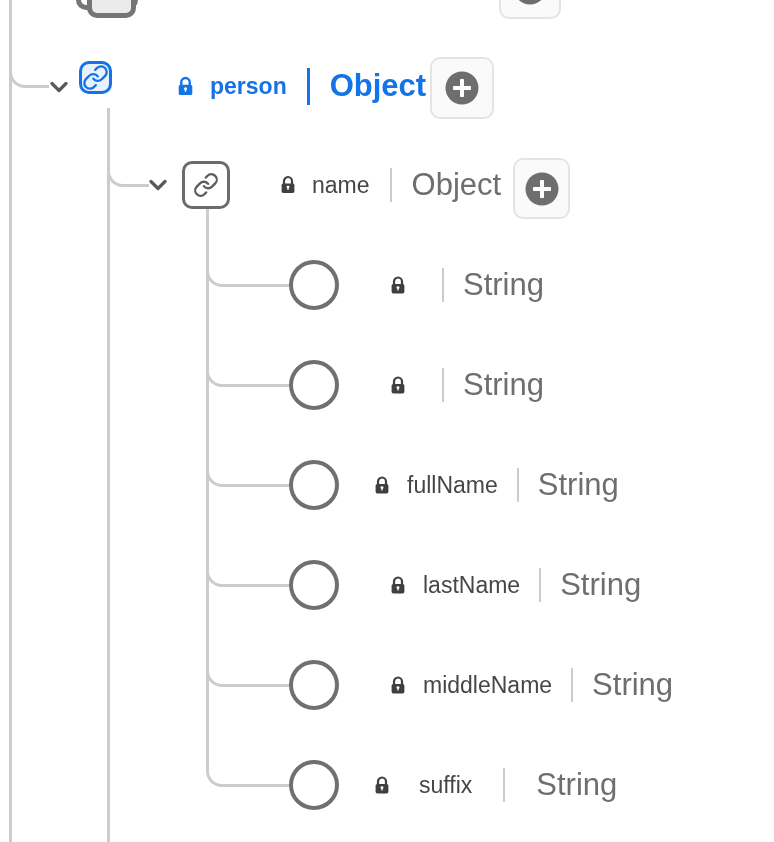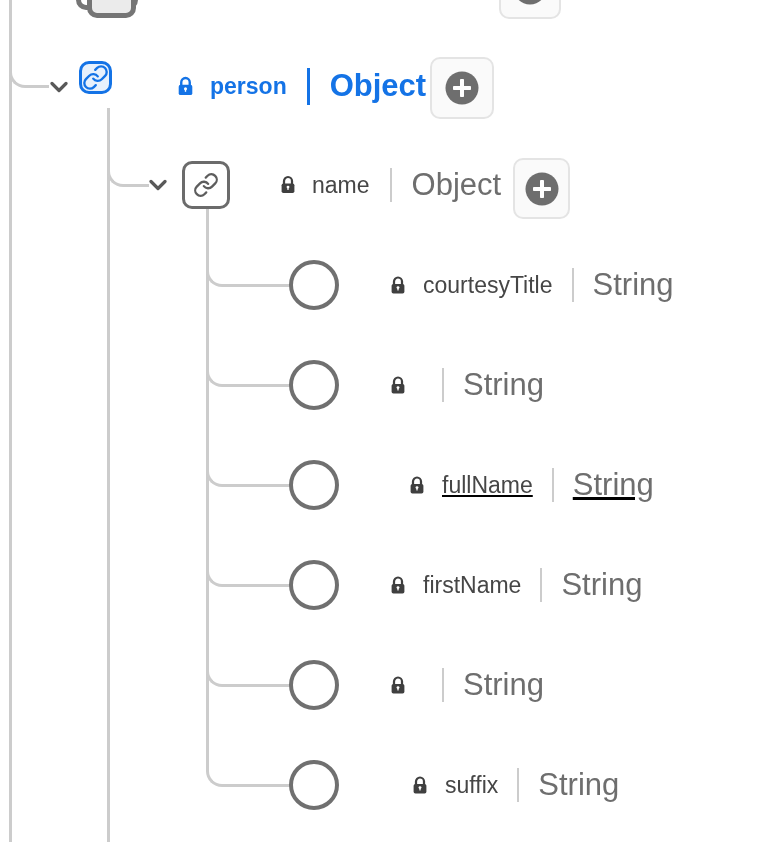--- a/index.html
+++ b/index.html
@@ -139,41 +139,40 @@
   <div class="field-circle" style="left:289px;top:260px;"></div>
   <div class="label-row" style="left:390px;top:262px;">
     <span class="lock dark" style="margin-right:17px;">
       <svg width="16" height="21" viewBox="0 0 20 24">
           <path d="M5 11 V7 a5 5 0 0 1 10 0 v4" fill="none" stroke="currentColor" stroke-width="2.8"></path>
           <rect x="2" y="10" width="16" height="12" rx="2.2" fill="currentColor"></rect>
           <circle cx="10" cy="14.6" r="1.8" fill="#fff"></circle>
           <rect x="9.2" y="14.8" width="1.6" height="3.4" fill="#fff"></rect>
         </svg>
     </span>
-    <span class="nm">courtesyTitle</span>
     <span class="vdiv" style="margin:0 19px;"></span>
     <span class="tp">String</span>
   </div>
 
   <div class="field-circle" style="left:289px;top:360px;"></div>
   <div class="label-row" style="left:390px;top:362px;">
     <span class="lock dark" style="margin-right:17px;">
       <svg width="16" height="21" viewBox="0 0 20 24">
           <path d="M5 11 V7 a5 5 0 0 1 10 0 v4" fill="none" stroke="currentColor" stroke-width="2.8"></path>
           <rect x="2" y="10" width="16" height="12" rx="2.2" fill="currentColor"></rect>
           <circle cx="10" cy="14.6" r="1.8" fill="#fff"></circle>
           <rect x="9.2" y="14.8" width="1.6" height="3.4" fill="#fff"></rect>
         </svg>
     </span>
     <span class="vdiv" style="margin:0 19px;"></span>
     <span class="tp">String</span>
   </div>
 
   <div class="field-circle" style="left:289px;top:460px;"></div>
-  <div class="label-row" style="left:409px;top:462px;text-decoration:underline;">
+  <div class="label-row" style="left:374px;top:462px;">
     <span class="lock dark" style="margin-right:17px;">
       <svg width="16" height="21" viewBox="0 0 20 24">
           <path d="M5 11 V7 a5 5 0 0 1 10 0 v4" fill="none" stroke="currentColor" stroke-width="2.8"></path>
           <rect x="2" y="10" width="16" height="12" rx="2.2" fill="currentColor"></rect>
           <circle cx="10" cy="14.6" r="1.8" fill="#fff"></circle>
           <rect x="9.2" y="14.8" width="1.6" height="3.4" fill="#fff"></rect>
         </svg>
     </span>
     <span class="nm">fullName</span>
     <span class="vdiv" style="margin:0 19px;"></span>
@@ -183,41 +182,42 @@
   <div class="field-circle" style="left:289px;top:560px;"></div>
   <div class="label-row" style="left:390px;top:562px;">
     <span class="lock dark" style="margin-right:17px;">
       <svg width="16" height="21" viewBox="0 0 20 24">
           <path d="M5 11 V7 a5 5 0 0 1 10 0 v4" fill="none" stroke="currentColor" stroke-width="2.8"></path>
           <rect x="2" y="10" width="16" height="12" rx="2.2" fill="currentColor"></rect>
           <circle cx="10" cy="14.6" r="1.8" fill="#fff"></circle>
           <rect x="9.2" y="14.8" width="1.6" height="3.4" fill="#fff"></rect>
         </svg>
     </span>
-    <span class="nm">firstName</span>
+    <span class="nm">lastName</span>
     <span class="vdiv" style="margin:0 19px;"></span>
     <span class="tp">String</span>
   </div>
 
   <div class="field-circle" style="left:289px;top:660px;"></div>
   <div class="label-row" style="left:390px;top:662px;">
     <span class="lock dark" style="margin-right:17px;">
       <svg width="16" height="21" viewBox="0 0 20 24">
           <path d="M5 11 V7 a5 5 0 0 1 10 0 v4" fill="none" stroke="currentColor" stroke-width="2.8"></path>
           <rect x="2" y="10" width="16" height="12" rx="2.2" fill="currentColor"></rect>
           <circle cx="10" cy="14.6" r="1.8" fill="#fff"></circle>
           <rect x="9.2" y="14.8" width="1.6" height="3.4" fill="#fff"></rect>
         </svg>
     </span>
+    <span class="nm">middleName</span>
     <span class="vdiv" style="margin:0 19px;"></span>
     <span class="tp">String</span>
   </div>
 
   <div class="field-circle" style="left:289px;top:760px;"></div>
-  <div class="label-row" style="left:412px;top:762px;">
+  <div class="label-row" style="left:374px;top:762px;gap:12px;">
     <span class="lock dark" style="margin-right:17px;">
       <svg width="16" height="21" viewBox="0 0 20 24">
           <path d="M5 11 V7 a5 5 0 0 1 10 0 v4" fill="none" stroke="currentColor" stroke-width="2.8"></path>
           <rect x="2" y="10" width="16" height="12" rx="2.2" fill="currentColor"></rect>
           <circle cx="10" cy="14.6" r="1.8" fill="#fff"></circle>
           <rect x="9.2" y="14.8" width="1.6" height="3.4" fill="#fff"></rect>
         </svg>
     </span>
     <span class="nm">suffix</span>
     <span class="vdiv" style="margin:0 19px;"></span>

